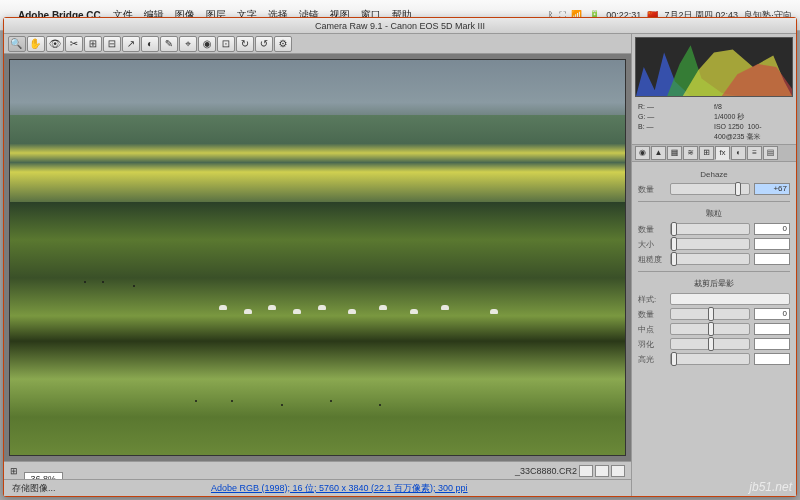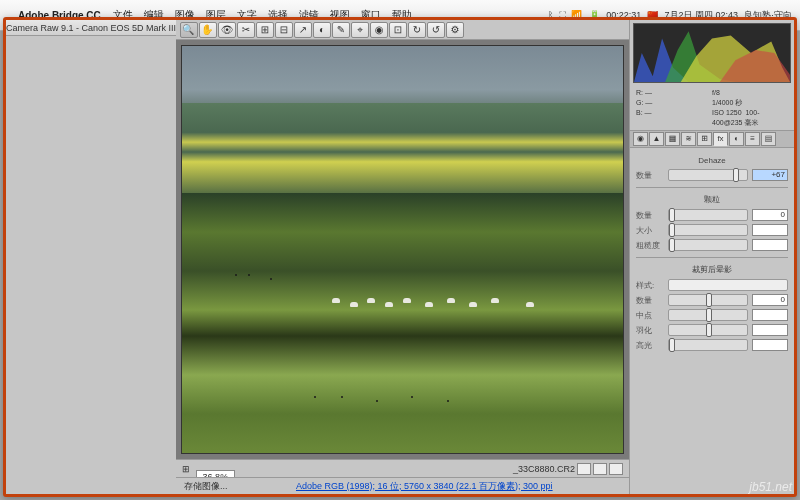--- a/index.html
+++ b/index.html
@@ -3,21 +3,21 @@
 <meta charset="utf-8">
 <style>
 *{margin:0;padding:0;box-sizing:border-box;font-family:"Helvetica Neue",Arial,sans-serif;}
 body{width:800px;height:500px;background:#a8a8a8;overflow:hidden;position:relative;font-size:9px;}
 .menubar{height:31px;background:linear-gradient(#fafafa,#e6e6e6);display:flex;align-items:center;padding:0 8px;font-size:10px;color:#222;border-bottom:1px solid #bbb;}
 .menubar .apple{margin-right:10px;font-size:12px;}
 .menubar .app-name{font-weight:bold;margin-right:12px;}
 .menubar .mi{margin-right:11px;cursor:default;}
 .menubar .spacer{flex:1;}
 .menubar .sys{margin-left:6px;font-size:9px;color:#333;}
-.crw{position:absolute;top:17px;left:3px;right:3px;bottom:3px;background:#c6c6c6;border:3px solid #c2410c;border-radius:3px;display:flex;box-shadow:0 2px 8px rgba(0,0,0,0.3);}
+.crw{position:absolute;top:17px;left:3px;right:3px;bottom:3px;background:#c6c6c6;border:1px solid #c2410c;border-radius:3px;display:flex;flex-direction:column;box-shadow:0 2px 8px rgba(0,0,0,0.3);}
 .crw-title{height:16px;background:linear-gradient(#e8e8e8,#cfcfcf);border-bottom:1px solid #999;font-size:9px;text-align:center;line-height:16px;color:#333;}
 .crw-body{flex:1;display:flex;min-height:0;}
 .left-col{flex:1;display:flex;flex-direction:column;min-width:0;}
 .toolbar{height:20px;background:#c6c6c6;border-bottom:1px solid #999;display:flex;align-items:center;padding:0 4px;gap:1px;}
 .tool{width:18px;height:16px;background:linear-gradient(#f4f4f4,#d8d8d8);border:1px solid #888;border-radius:2px;font-size:10px;text-align:center;line-height:13px;color:#333;cursor:pointer;}
 .tool.active{background:linear-gradient(#d0d0d0,#b8b8b8);}
 .preview-wrap{flex:1;background:#7a7a7a;padding:6px;display:flex;align-items:center;justify-content:center;}
 .preview{width:100%;height:100%;position:relative;overflow:hidden;box-shadow:0 0 0 1px #333;}
 .sky{position:absolute;top:0;left:0;right:0;height:18%;background:linear-gradient(#7b8a95,#8a9aa2 60%,#546a5e);}
 .hills{position:absolute;top:14%;left:0;right:0;height:24%;background:linear-gradient(#5a7a5e 0%,#4a6850 30%,#c8c850 40%,#4a6850 50%,#d0d050 60%,#3a5840 100%);}

